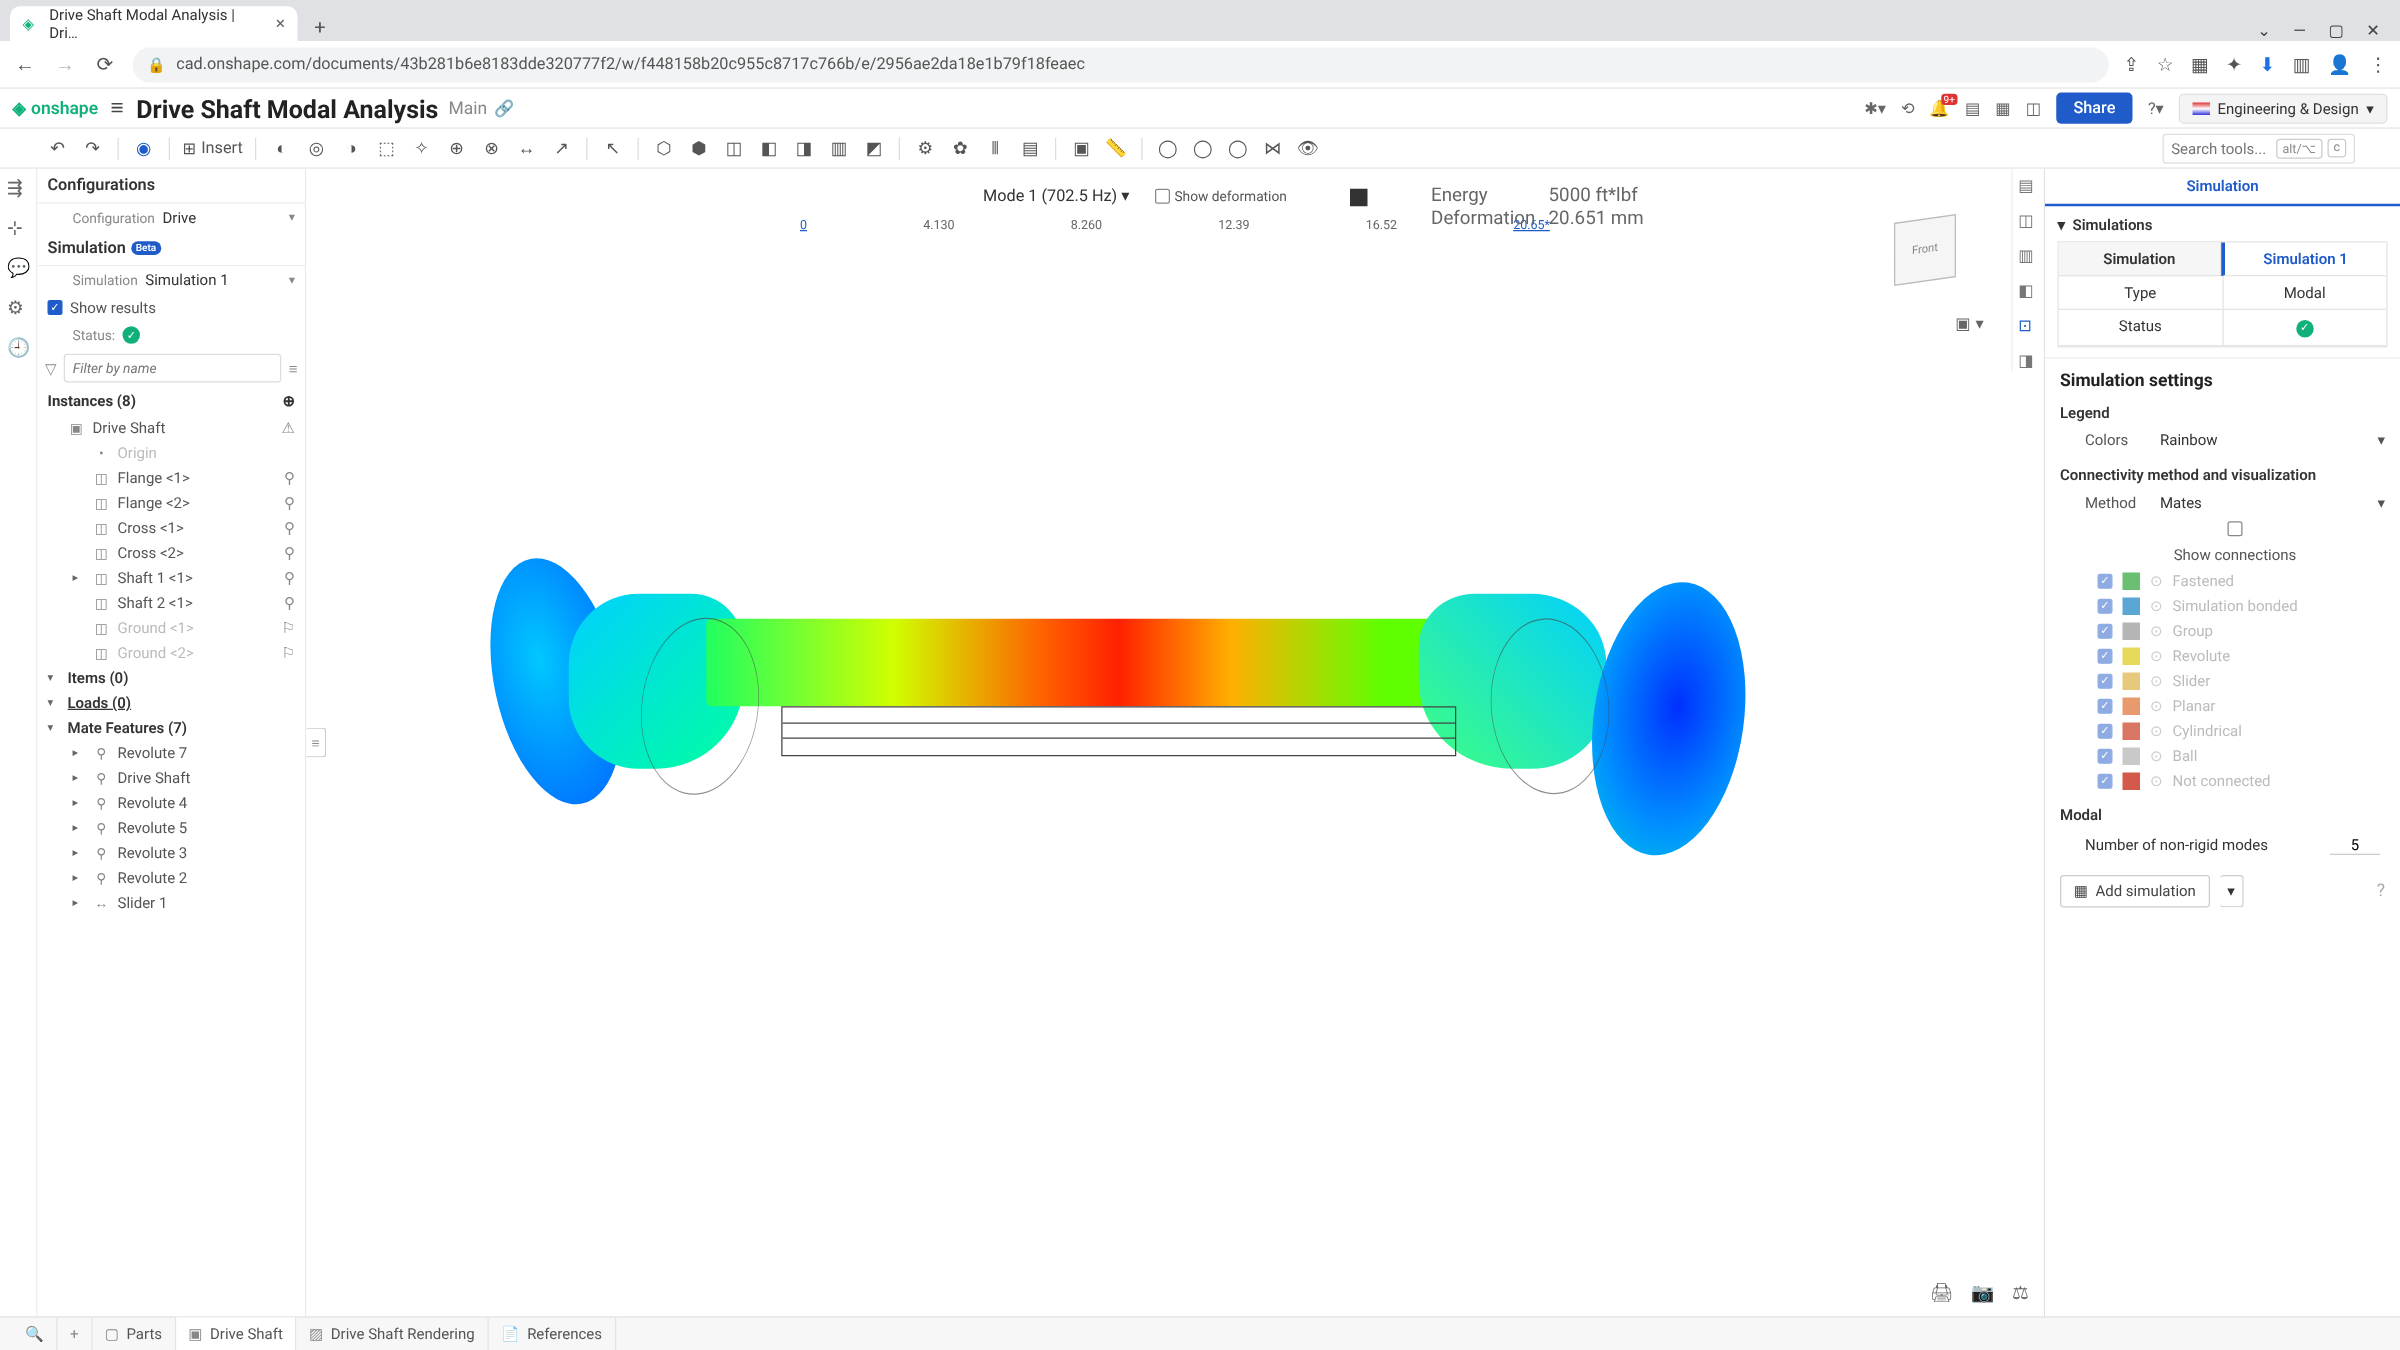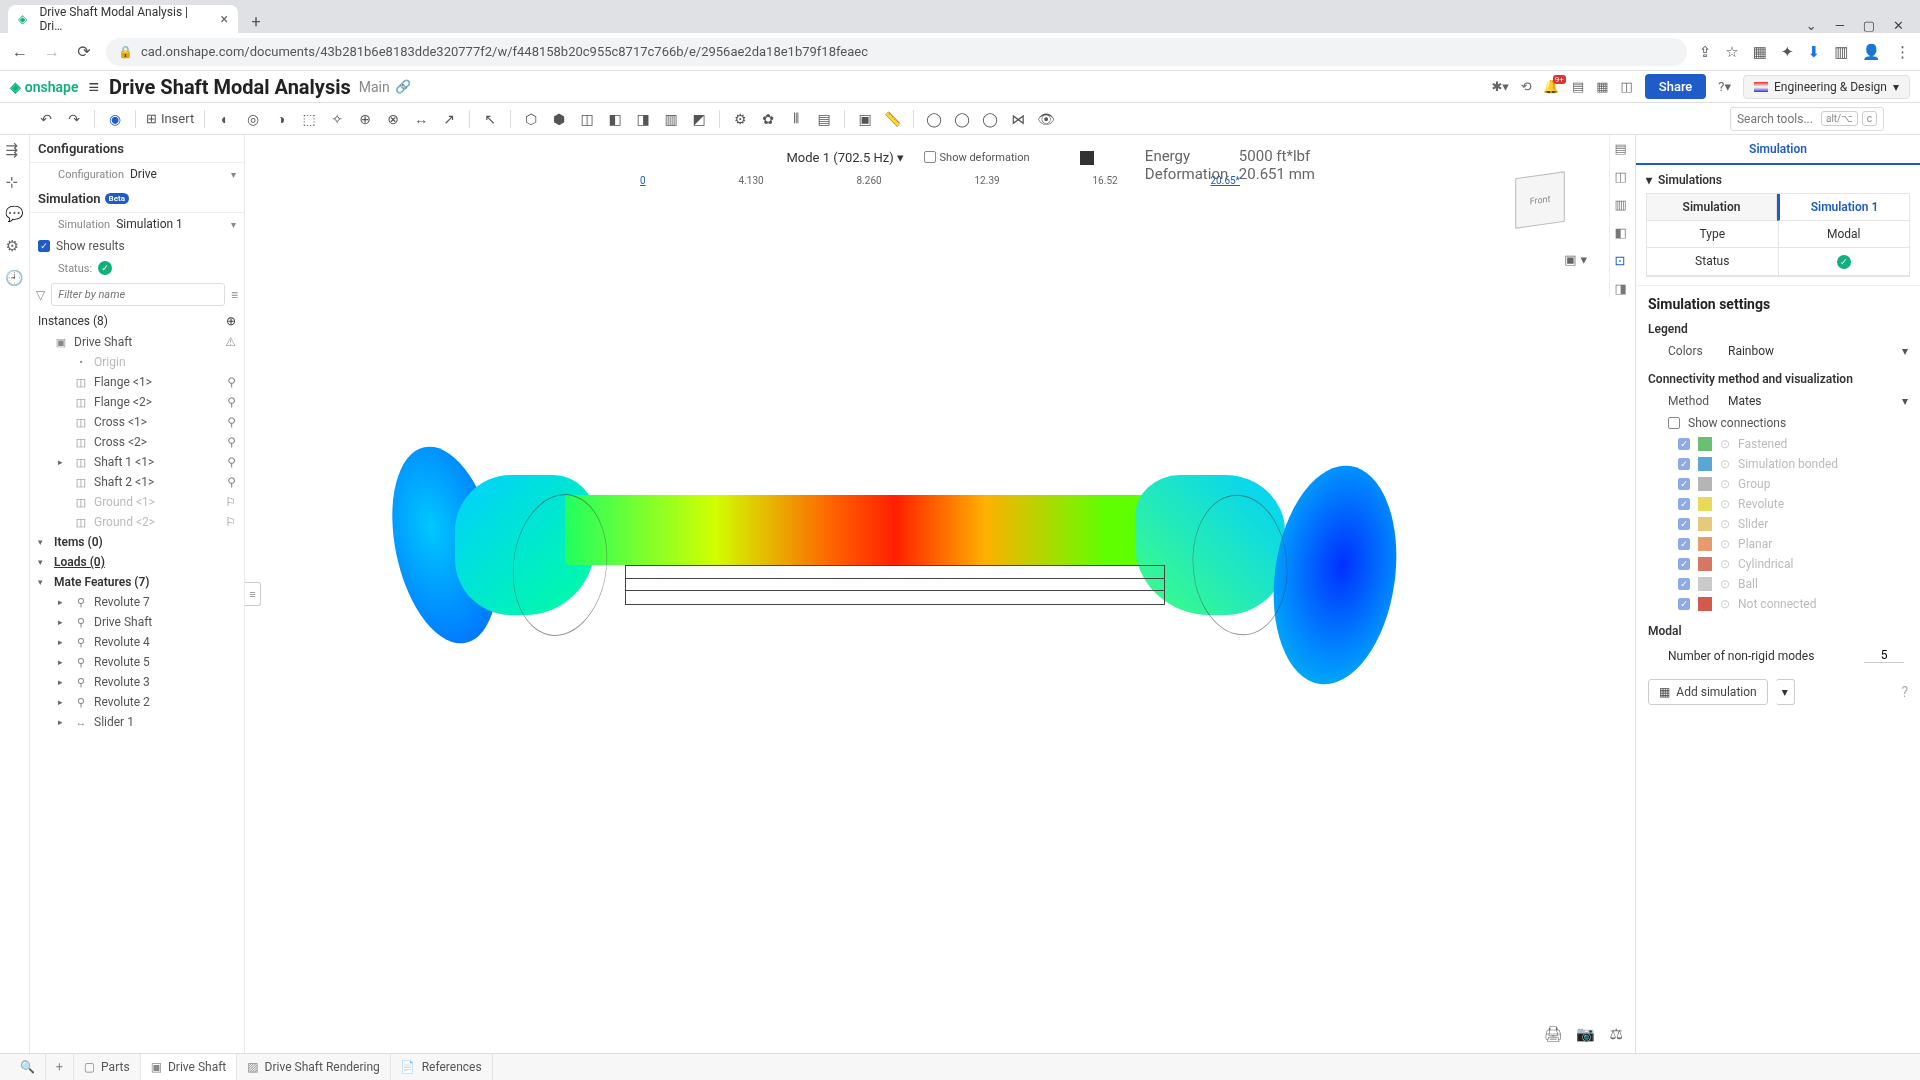--- a/index.html
+++ b/index.html
@@ -52,21 +52,21 @@
 .panelrow { display: flex; align-items: center; padding: 4px 8px; gap: 6px; color: #555; }
 .panelrow .label { color: #888; font-size: 11px; margin-left: 20px; }
 .panelrow .val { font-size: 12px; color: #333; }
 .panelrow .dd { margin-left: auto; color: #888; font-size: 10px; }
 .beta { background: #1f5cc9; color: #fff; font-size: 8px; padding: 1px 4px; border-radius: 6px; margin-left: 4px; }
 .checkbox { width: 12px; height: 12px; border: 1px solid #888; border-radius: 2px; display: inline-flex; align-items: center; justify-content: center; }
 .checkbox.checked { background: #1f5cc9; border-color: #1f5cc9; color: #fff; font-size: 9px; }
 .statusdot { width: 14px; height: 14px; background: #10b07c; border-radius: 50%; display: inline-flex; align-items: center; justify-content: center; color: #fff; font-size: 9px; }
 .filterrow { display: flex; align-items: center; padding: 4px 6px; gap: 6px; }
 .filterrow input { flex: 1; border: 1px solid #ddd; border-radius: 3px; padding: 4px 6px; font-size: 11px; font-style: italic; color: #888; }
-.treehead { padding: 4px 8px; font-weight: 400; display: flex; align-items: center; justify-content: space-between; }
+.treehead { padding: 4px 8px; font-weight: 700; display: flex; align-items: center; justify-content: space-between; }
 .tree { overflow-y: auto; flex: 1; }
 .treerow { display: flex; align-items: center; padding: 3px 8px; gap: 6px; color: #555; font-size: 12px; }
 .treerow .indent1 { width: 14px; }
 .treerow .caret { width: 10px; font-size: 9px; color: #666; }
 .treerow .icon { width: 14px; text-align: center; color: #888; font-size: 11px; }
 .treerow .txt { flex: 1; white-space: nowrap; overflow: hidden; text-overflow: ellipsis; }
 .treerow .righticon { color: #888; font-size: 12px; }
 .treerow.muted .txt { color: #bbb; }
 
 
@@ -518,21 +518,21 @@
         <span class="slabel">Colors</span>
         <span class="sval">Rainbow</span>
         <span>▾</span>
       </div>
       <div class="grouplabel">Connectivity method and visualization</div>
       <div class="srow">
         <span class="slabel">Method</span>
         <span class="sval">Mates</span>
         <span>▾</span>
       </div>
-      <div class="srow" style="padding-left:20px;">
+      <div class="srow" style="padding-left:20px;flex-direction:column;">
         <span class="checkbox"></span>
         <span>Show connections</span>
       </div>
       <div id="connlist">
           <div class="conn">
             <span class="checkbox checked" style="opacity:.5;">✓</span>
             <span class="cs" style="background:#6bbf73;"></span>
             <span style="color:#ccc;">⊙</span>
             <span>Fastened</span>
           </div>

